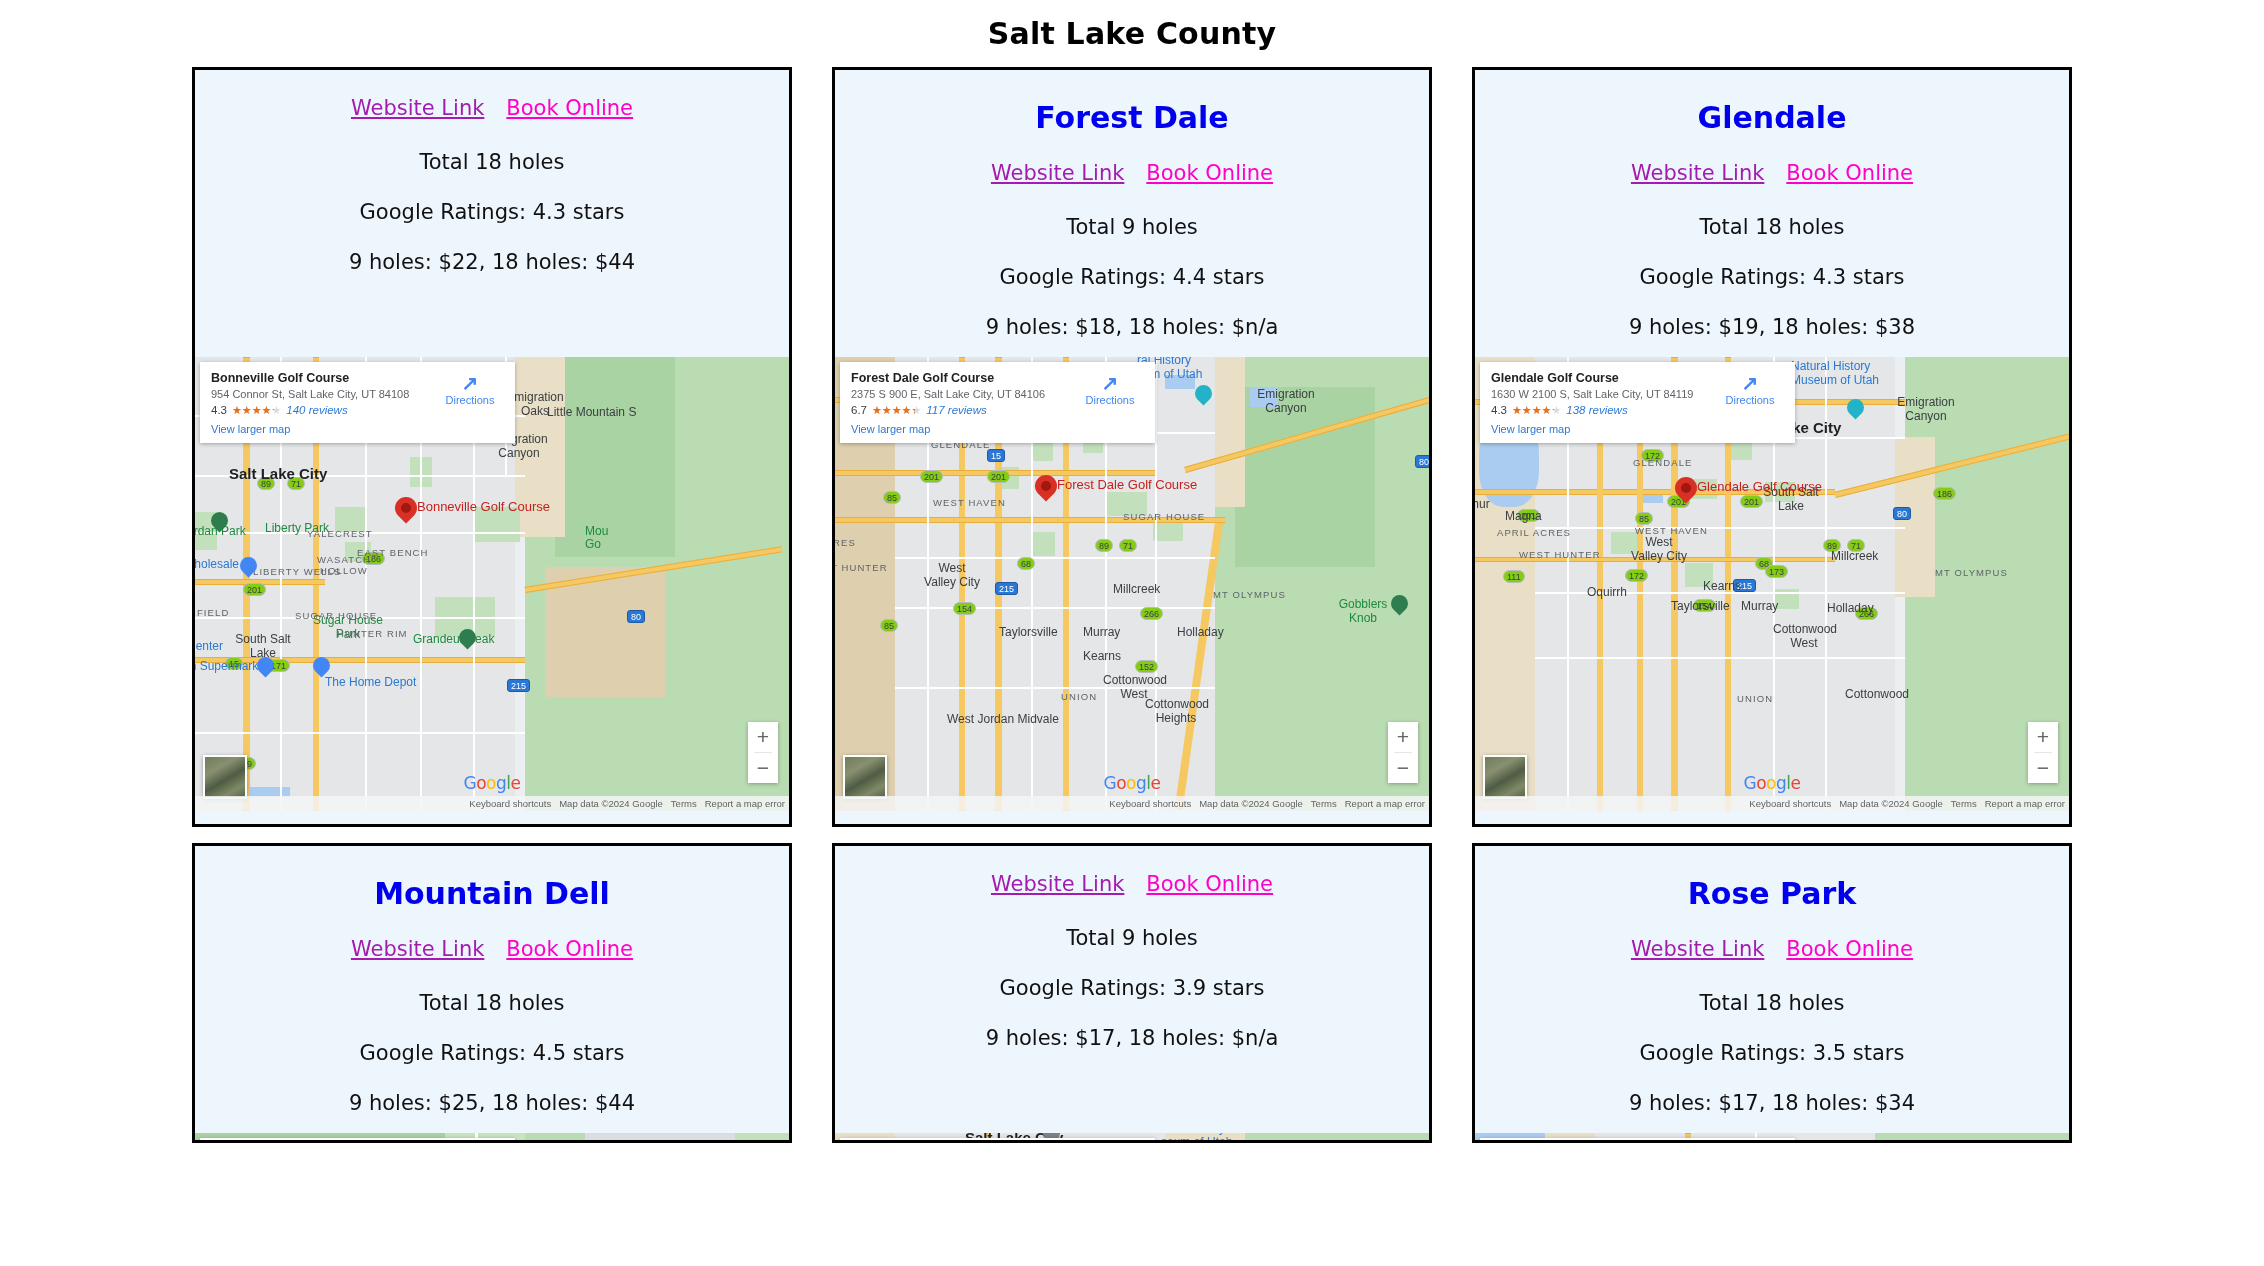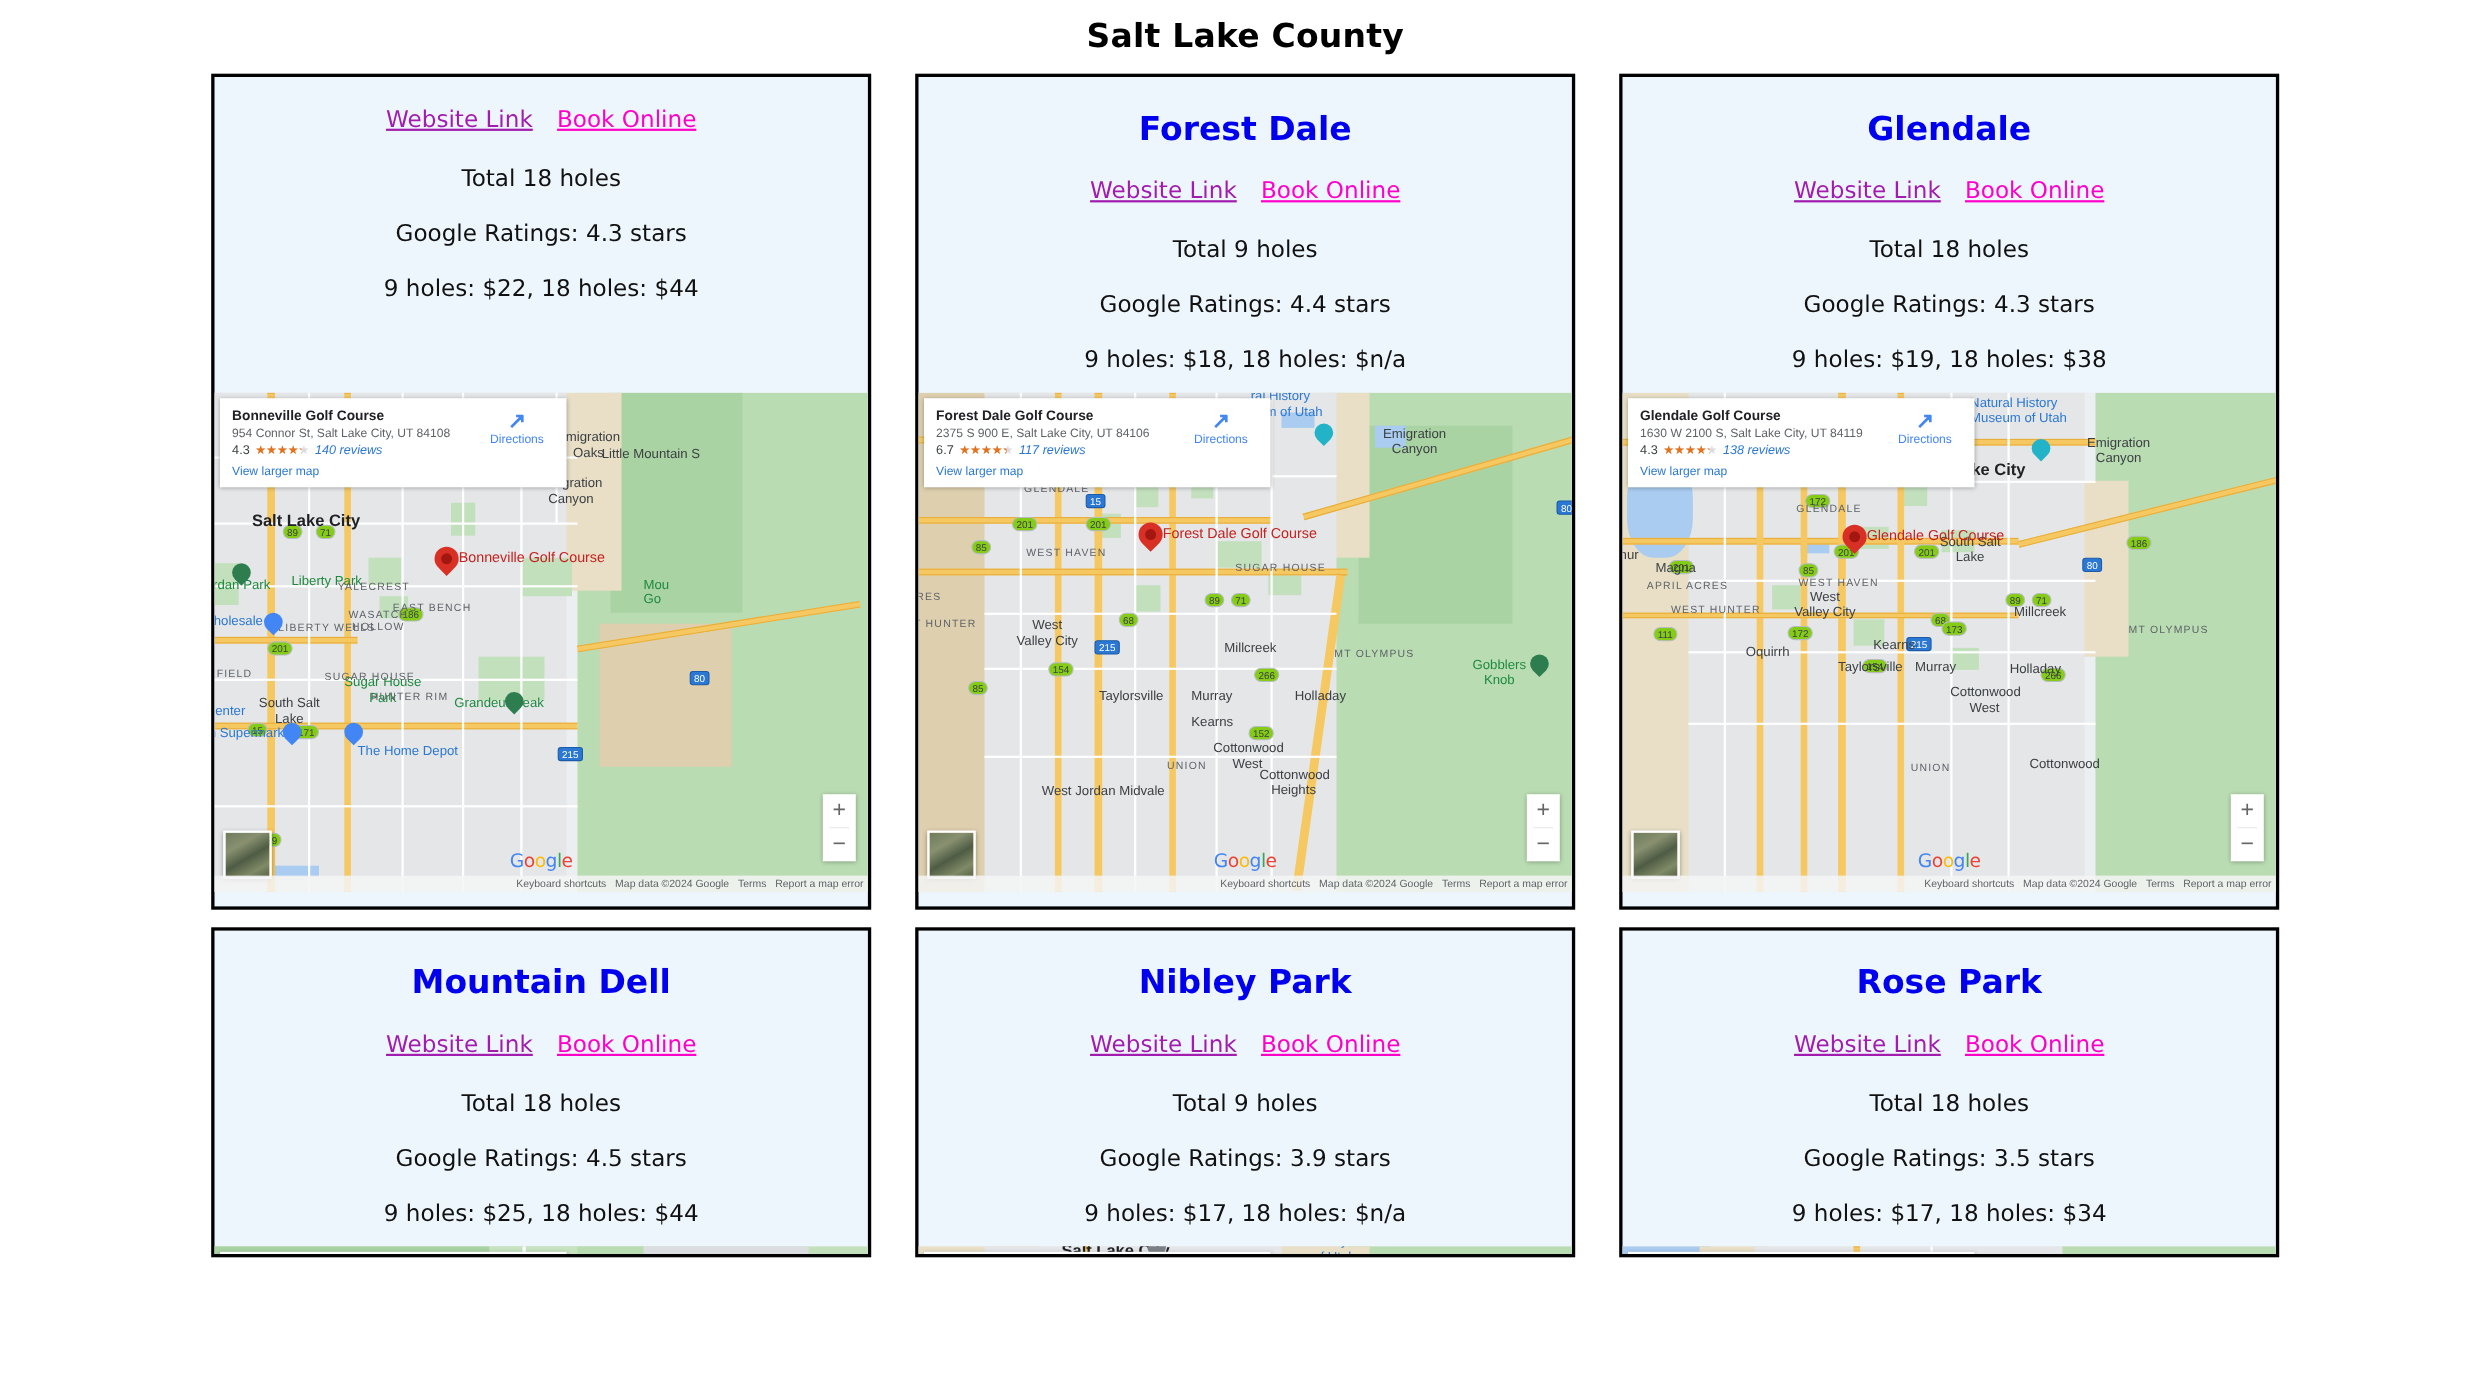--- a/index.html
+++ b/index.html
@@ -705,21 +705,20 @@
       </div>
 
       <div class="map-infobox">
         
         
       </div>
     </div>
   </div>
 
   <div class="card">
-    <div class="card-title">Nibley Park</div>
     <div class="links-row">
       <a class="link-website">Website Link</a>
       <a class="link-book">Book Online</a>
     </div>
     <div class="info-line first">Total 9 holes</div>
     <div class="info-line">Google Ratings: 3.9 stars</div>
     <div class="info-line">9 holes: $17,  18 holes: $n/a</div>
 
     <div class="map">
       <div class="map-canvas">

